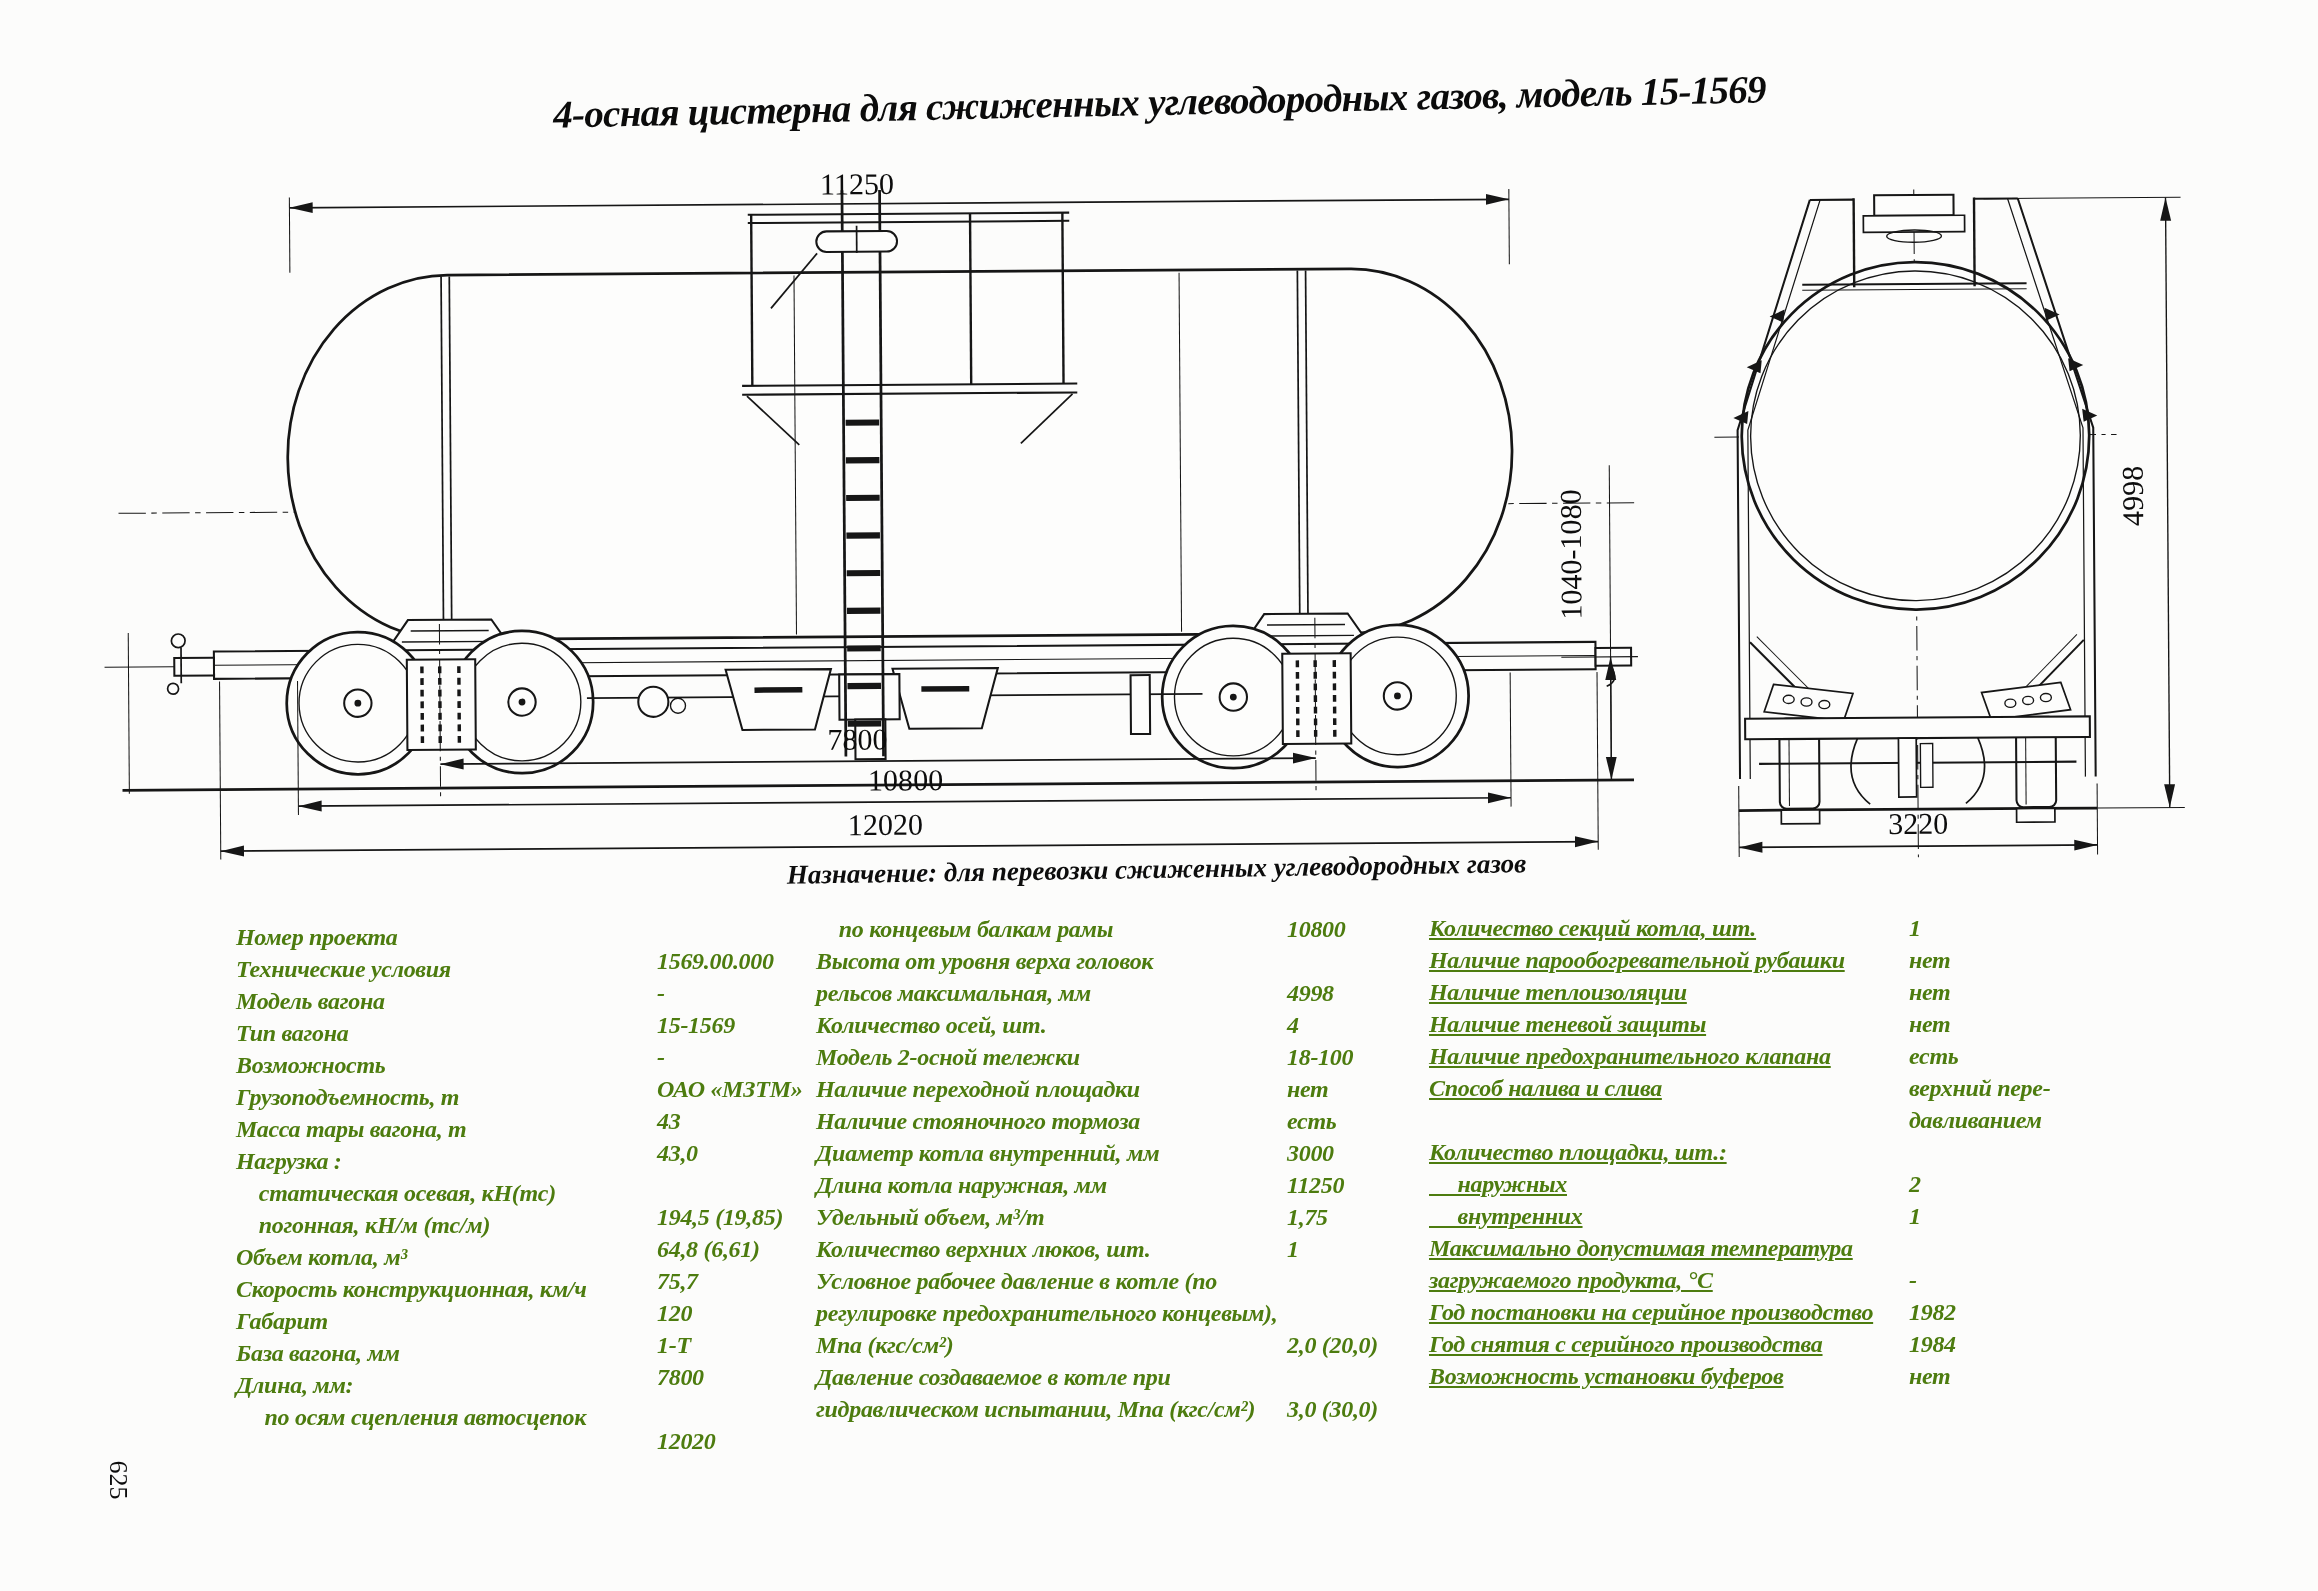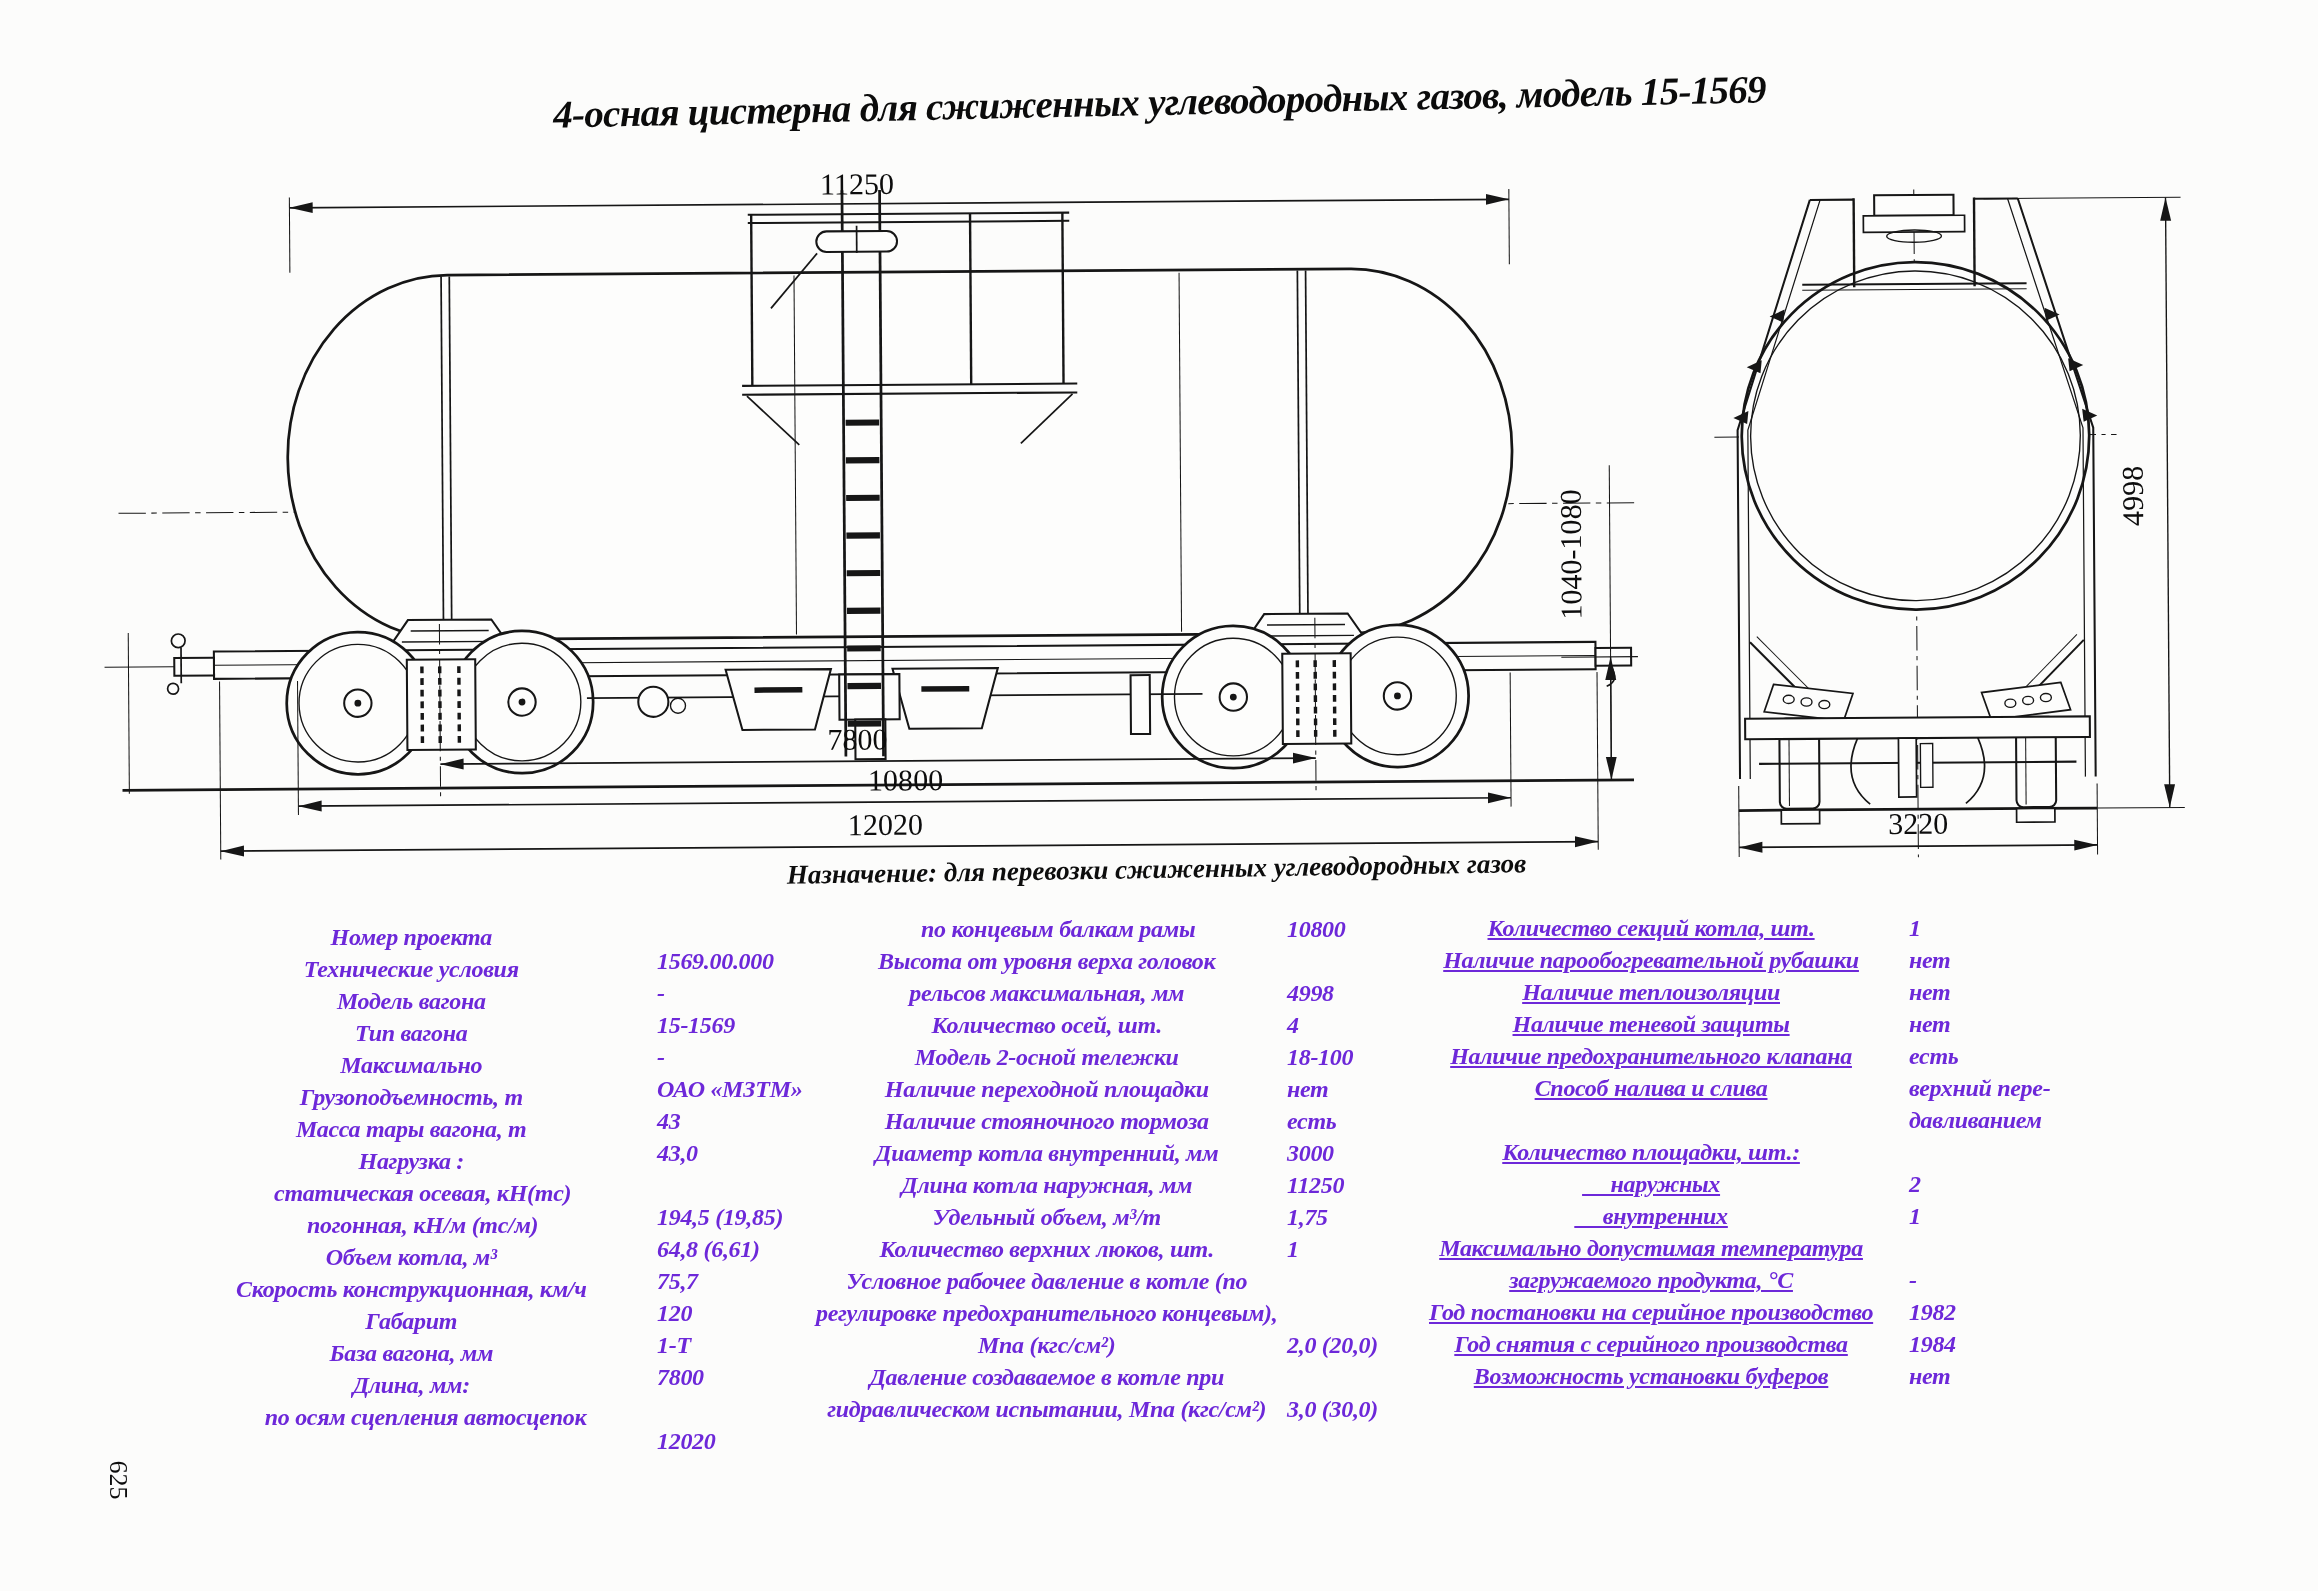--- a/index.html
+++ b/index.html
@@ -6,22 +6,22 @@
   .page{position:relative;width:2319px;height:1591px;background:#fcfcfb;overflow:hidden;
         font-family:"Liberation Serif",serif;color:#0d0d0d;}
   .title{position:absolute;left:198px;top:79px;width:1923px;text-align:center;
          font:italic 700 39px "Liberation Serif",serif;letter-spacing:-0.7px;
          transform:rotate(-1.2deg);color:#0b0b0b;white-space:nowrap;}
   .purpose{position:absolute;left:609px;top:854px;width:1095px;text-align:center;
          font:italic 700 27px "Liberation Serif",serif;transform:rotate(-0.9deg);white-space:nowrap;}
   .page-num{position:absolute;left:77px;top:1465px;width:82px;height:30px;text-align:center;
          font:400 26px "Liberation Serif",serif;transform:rotate(90deg);}
   .drawing{position:absolute;left:0;top:147px;transform:rotate(-0.4deg);}
-  .spec-col{position:absolute;font:italic 700 24px "Liberation Serif",serif;color:#6d28d9;
-         white-space:nowrap;letter-spacing:-0.3px;text-align:center;}
+  .spec-col{position:absolute;font:italic 700 24px "Liberation Serif",serif;color:#4d7c0f;
+         white-space:nowrap;letter-spacing:-0.3px;}
   .col1{left:236px;top:924px;}
   .col2{left:816px;top:916px;}
   .col3{left:1429px;top:915px;text-decoration:underline;}
   .spec-row{height:32px;position:relative;}
   .spec-value{position:absolute;top:0;}
   .col1 .spec-value{left:421px;margin-top:24px;}
   .col2 .spec-value{left:471px;}
   .col3 .spec-value{left:480px;}
   
   .ln{fill:none;stroke:#161616;}
@@ -256,21 +256,21 @@
       </div>
       <div class="spec-row">
         <span class="spec-label">Модель вагона</span>
         <span class="spec-value">15-1569</span>
       </div>
       <div class="spec-row">
         <span class="spec-label">Тип вагона</span>
         <span class="spec-value">-</span>
       </div>
       <div class="spec-row">
-        <span class="spec-label">Максимально</span>
+        <span class="spec-label">Возможность</span>
         <span class="spec-value">ОАО «МЗТМ»</span>
       </div>
       <div class="spec-row">
         <span class="spec-label">Грузоподъемность, т</span>
         <span class="spec-value">43</span>
       </div>
       <div class="spec-row">
         <span class="spec-label">Масса тары вагона, т</span>
         <span class="spec-value">43,0</span>
       </div>

